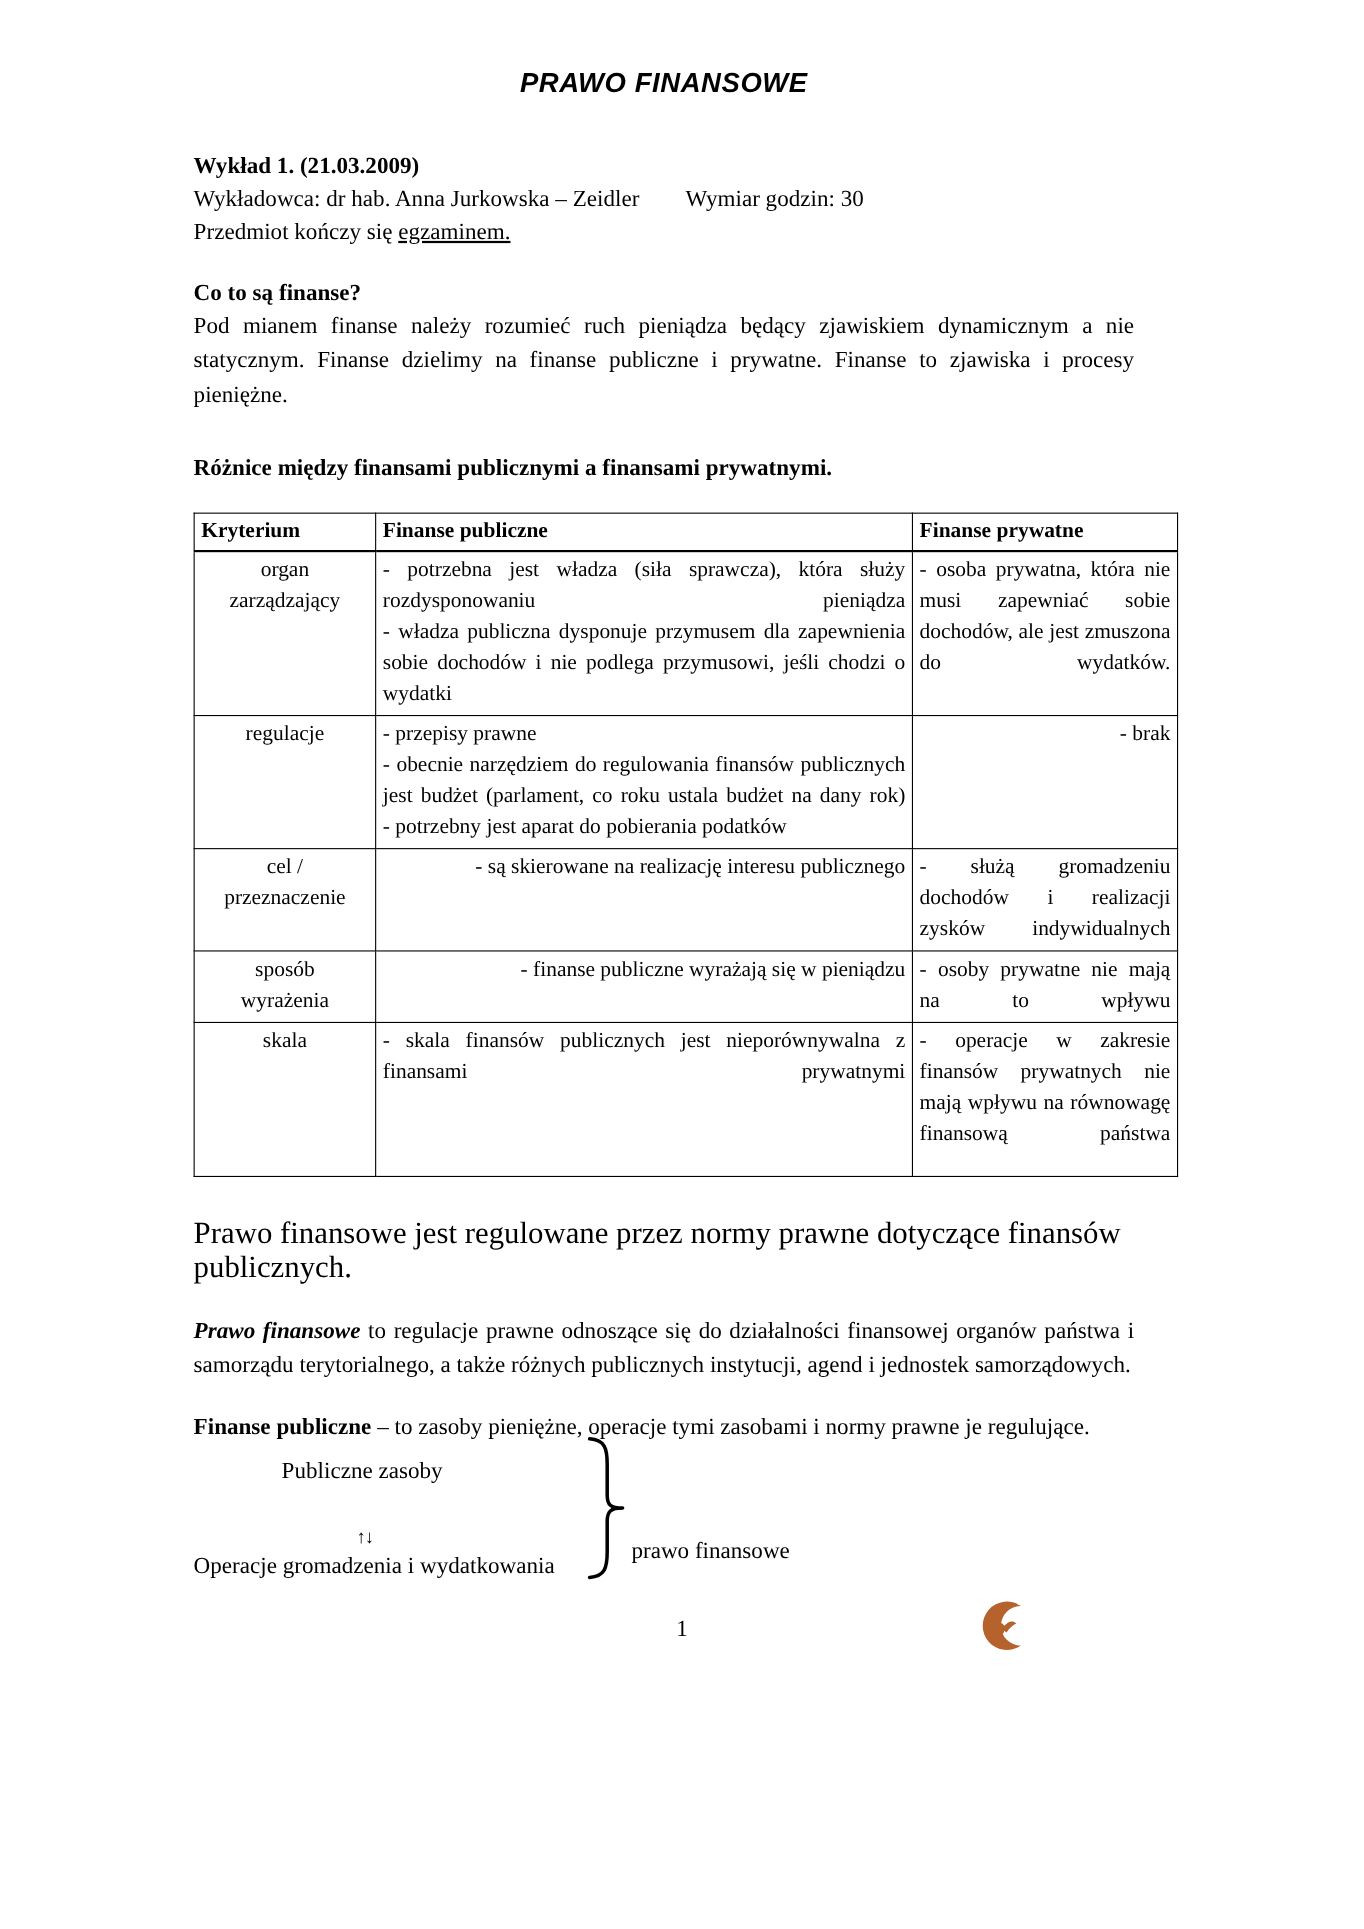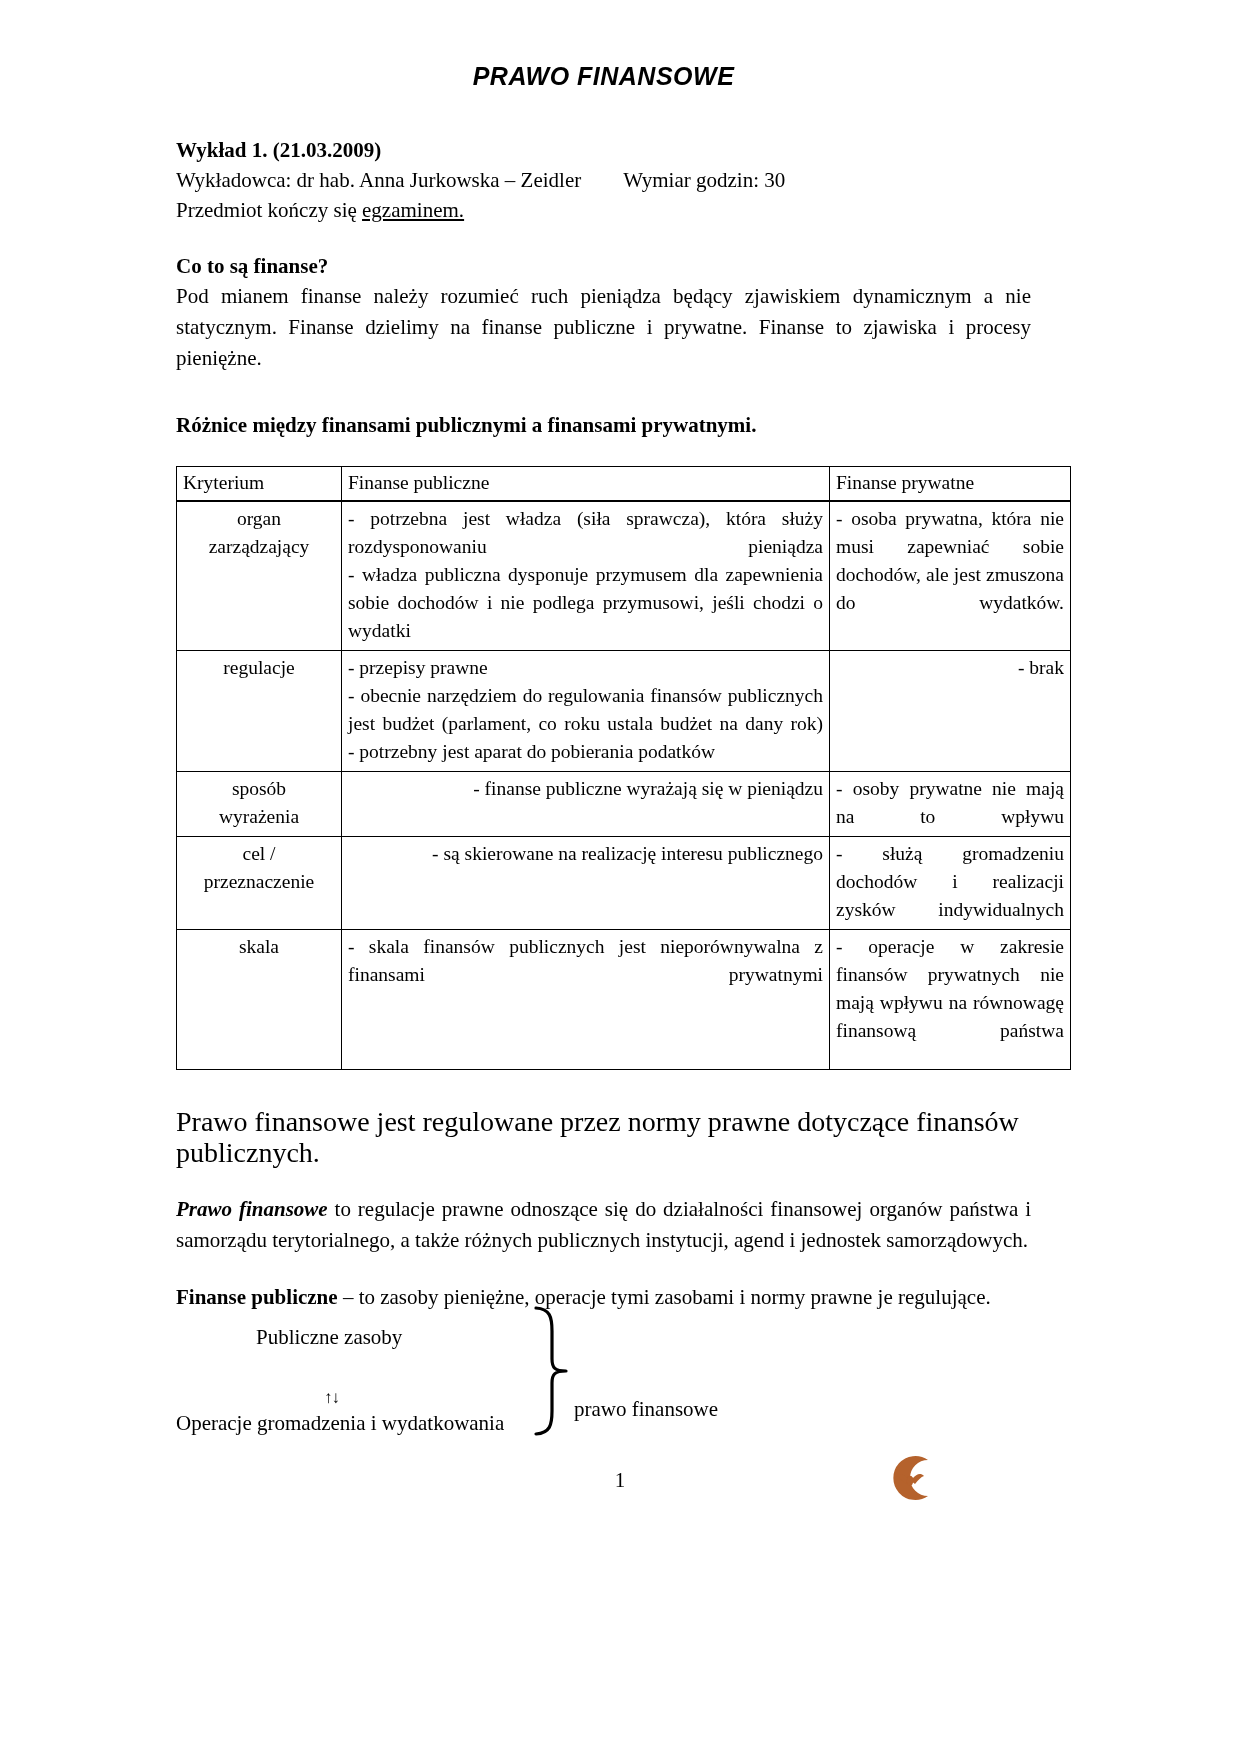--- a/index.html
+++ b/index.html
@@ -75,21 +75,21 @@
     margin: 0;
   }
   table.diff-table td, table.diff-table th {
     border: 1.2px solid #000;
     vertical-align: top;
     padding: 3px 6px 5px 6px;
     font-size: 19.5px;
     line-height: 28px;
   }
   table.diff-table thead th {
-    font-weight: normal;
+    font-weight: bold;
     text-align: left;
     border-bottom: 2px solid #000;
     padding-top: 2px;
     padding-bottom: 3px;
     margin-left: 47px;
   }
   table.diff-table tbody tr td {
     border-top: 1.6px solid #000;
   }
   .col-crit { width: 152px; }
@@ -232,39 +232,39 @@
           <td class="cell-j">
             <p>- przepisy prawne</p>
             <p class="j">- obecnie narzędziem do regulowania finansów publicznych jest budżet (parlament, co roku ustala budżet na dany rok)</p>
             <p>- potrzebny jest aparat do pobierania podatków</p>
           </td>
           <td class="cell-l">
             <p>- brak</p>
           </td>
         </tr>
 
+        <tr style="height:84px">
+          <td class="crit" style="white-space:pre-line">cel /
+przeznaczenie</td>
+          <td class="cell-l">
+            <p>- są skierowane na realizację interesu publicznego</p>
+          </td>
+          <td class="cell-j">
+            <p class="j">- służą gromadzeniu dochodów i realizacji zysków indywidualnych</p>
+          </td>
+        </tr>
+
         <tr style="height:56px">
           <td class="crit" style="white-space:pre-line">sposób
 wyrażenia</td>
           <td class="cell-l">
             <p>- finanse publiczne wyrażają się w pieniądzu</p>
           </td>
           <td class="cell-j">
             <p class="j">- osoby prywatne nie mają na to wpływu</p>
-          </td>
-        </tr>
-
-        <tr style="height:84px">
-          <td class="crit" style="white-space:pre-line">cel /
-przeznaczenie</td>
-          <td class="cell-l">
-            <p>- są skierowane na realizację interesu publicznego</p>
-          </td>
-          <td class="cell-j">
-            <p class="j">- służą gromadzeniu dochodów i realizacji zysków indywidualnych</p>
           </td>
         </tr>
 
         <tr style="height:140px">
           <td class="crit" style="white-space:pre-line">skala</td>
           <td class="cell-j">
             <p class="j">- skala finansów publicznych jest nieporównywalna z finansami prywatnymi</p>
           </td>
           <td class="cell-j">
             <p class="j">- operacje w zakresie finansów prywatnych nie mają wpływu na równowagę finansową państwa</p>

